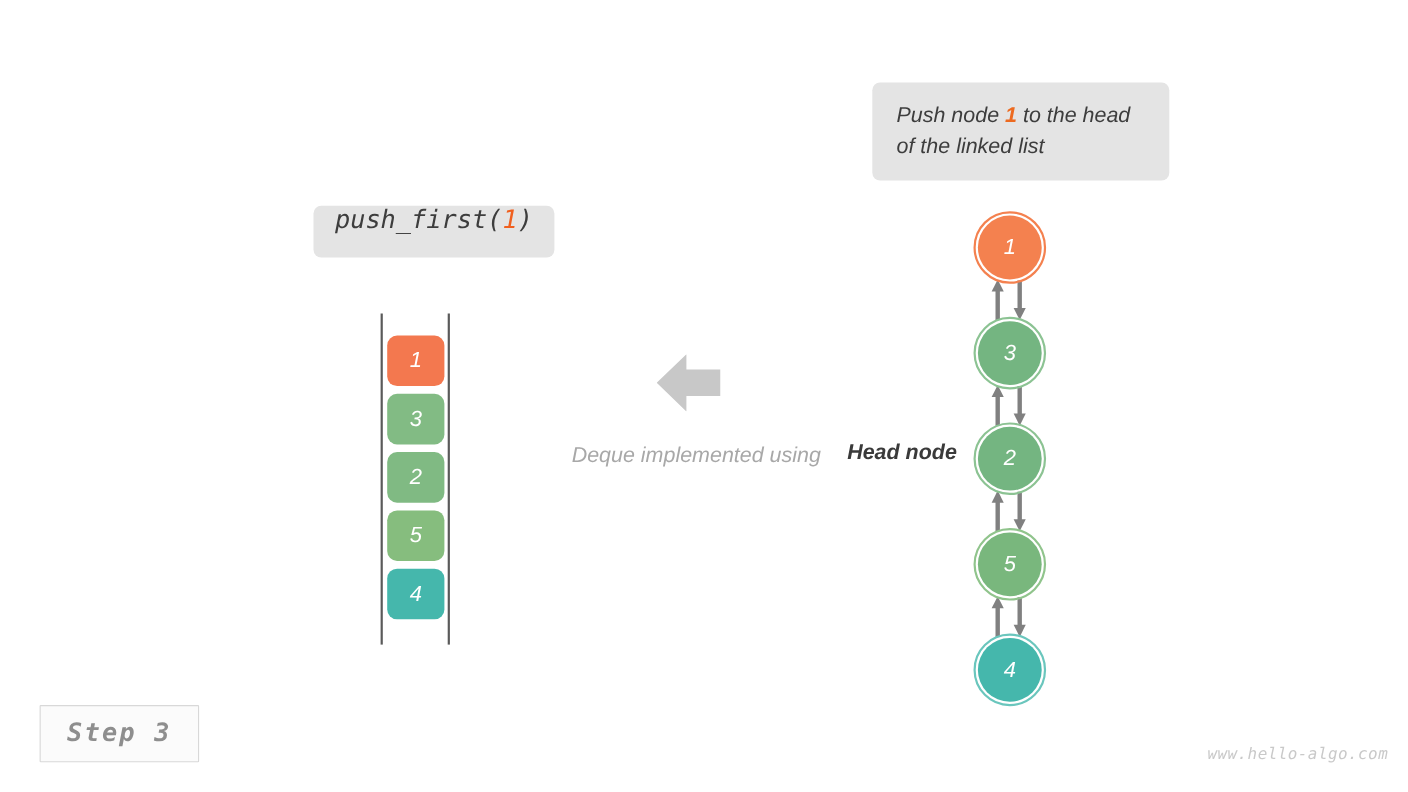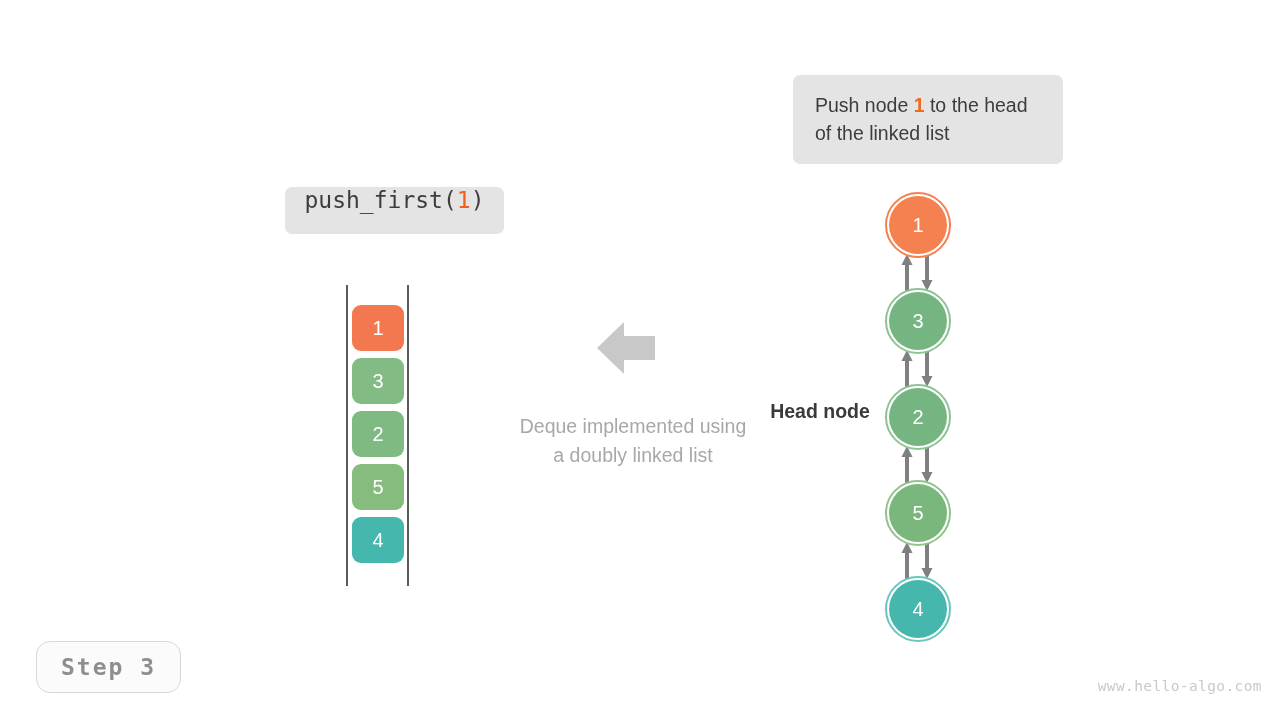--- a/index.html
+++ b/index.html
@@ -11,20 +11,21 @@
     font-family: "Liberation Sans", sans-serif;
     width: 1280px;
     height: 720px;
     overflow: hidden;
   }
   #canvas {
     position: relative;
     width: 1280px;
     height: 520px;
     background: #ffffff;
+    font-style: italic;
   }
 
   
   .gray-box {
     position: absolute;
     background: #e4e4e4;
     border-radius: 7px;
     color: #3d3d3d;
     box-sizing: border-box;
   }
@@ -57,21 +58,21 @@
   }
   .call-box .hl { color: #f0601f; }
 
   .step-box {
     position: absolute;
     left: 36px;
     top: 641px;
     width: 145px;
     height: 52px;
     border: 1.6px solid #d8d8d8;
-    border-radius: 14px;
+    border-radius: 1px;
     background: #fbfbfb;
     color: #8e8e8e;
     font-family: "DejaVu Sans Mono", "Liberation Mono", monospace;
     font-size: 23px;
     font-weight: 700;
     letter-spacing: 2px;
     display: flex;
     align-items: center;
     justify-content: center;
     box-sizing: border-box;
@@ -129,21 +130,20 @@
   }
   .caption {
     position: absolute;
     left: 433px;
     top: 400px;
     width: 400px;
     text-align: center;
     color: #a8a8a8;
     font-size: 19.5px;
     line-height: 29px;
-    margin-top: 12px;
   }
 
   
   #linked-list {
     position: absolute;
     left: 860px;
     top: 185px;
     width: 140px;
     height: 470px;
   }
@@ -209,21 +209,20 @@
     <div class="cell" style="top: 194px; background: rgb(134, 189, 126);">5</div>
     <div class="cell" style="top: 247px; background: rgb(69, 183, 172);">4</div>
   </div>
 
   <svg class="big-arrow" viewBox="0 0 58 52">
     <polygon id="big-arrow-poly" points="0,26 27,0 27,14 58,14 58,38 27,38 27,52" fill="#c8c8c8"></polygon>
   </svg>
 
   <div class="caption">
     <div>Deque implemented using</div>
-    <div>a doubly linked list</div>
   </div>
 
   <div id="linked-list">
 
     <div class="side-label" id="head-label">Head node</div>
 
     <svg class="link-arrows" style="top:68px" viewBox="0 0 36 40">
       <g class="arrowg">
         <path d="M7,38 L7,10" stroke="#808080" stroke-width="4" fill="none"></path>
         <polygon points="7,1 1.5,12 12.5,12" fill="#808080"></polygon>

